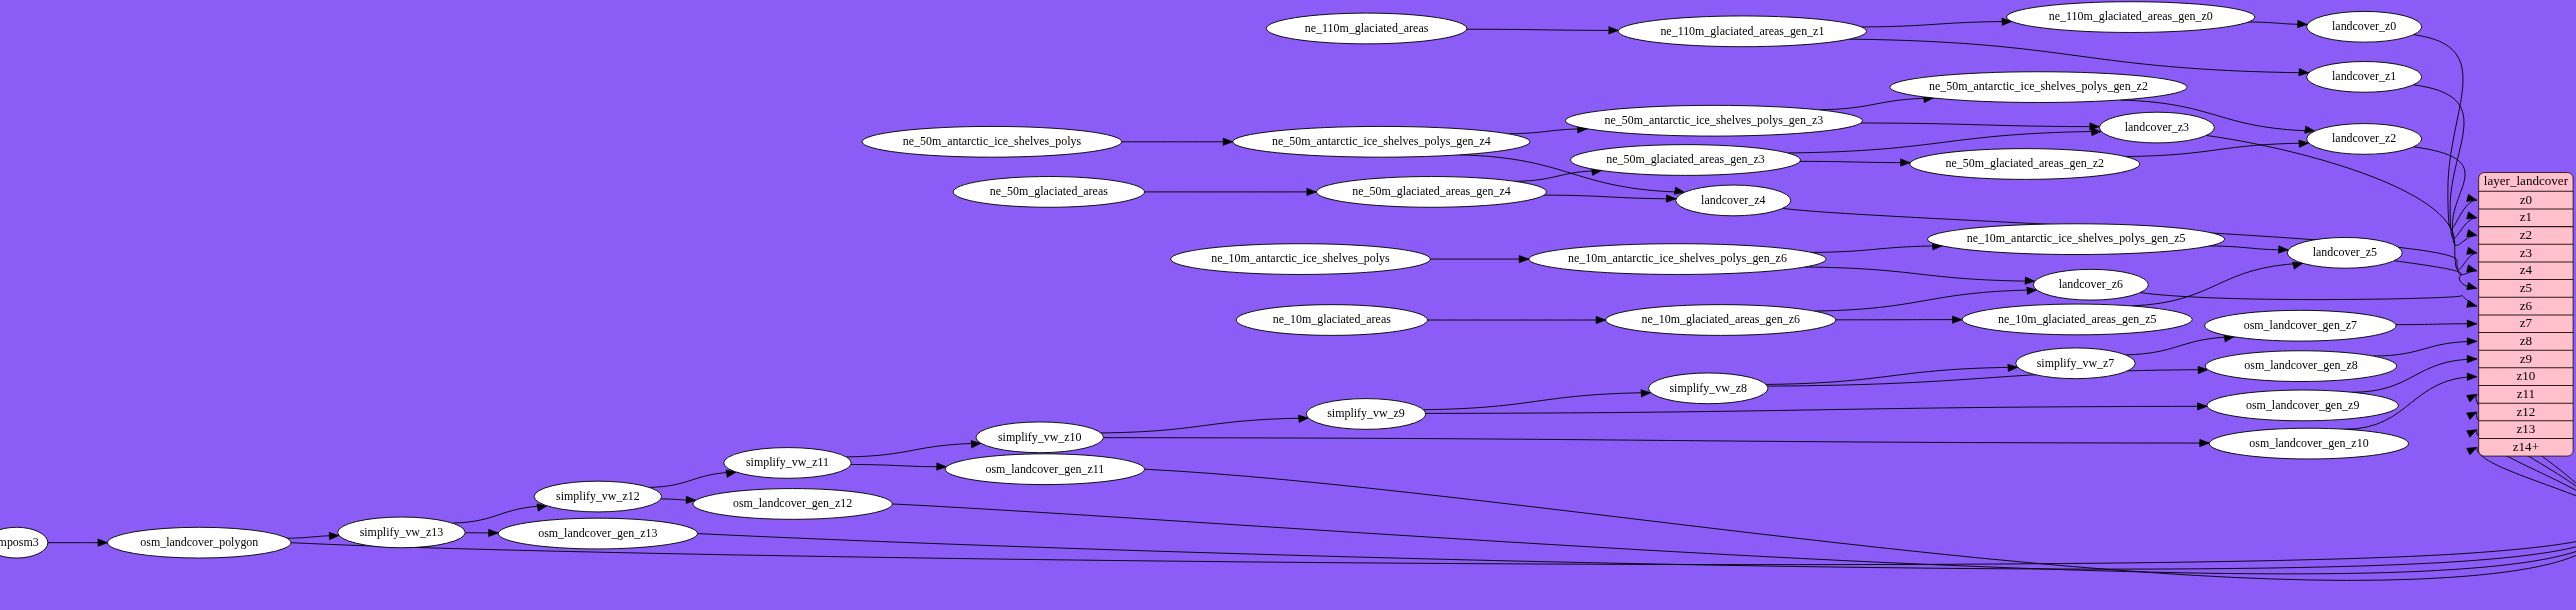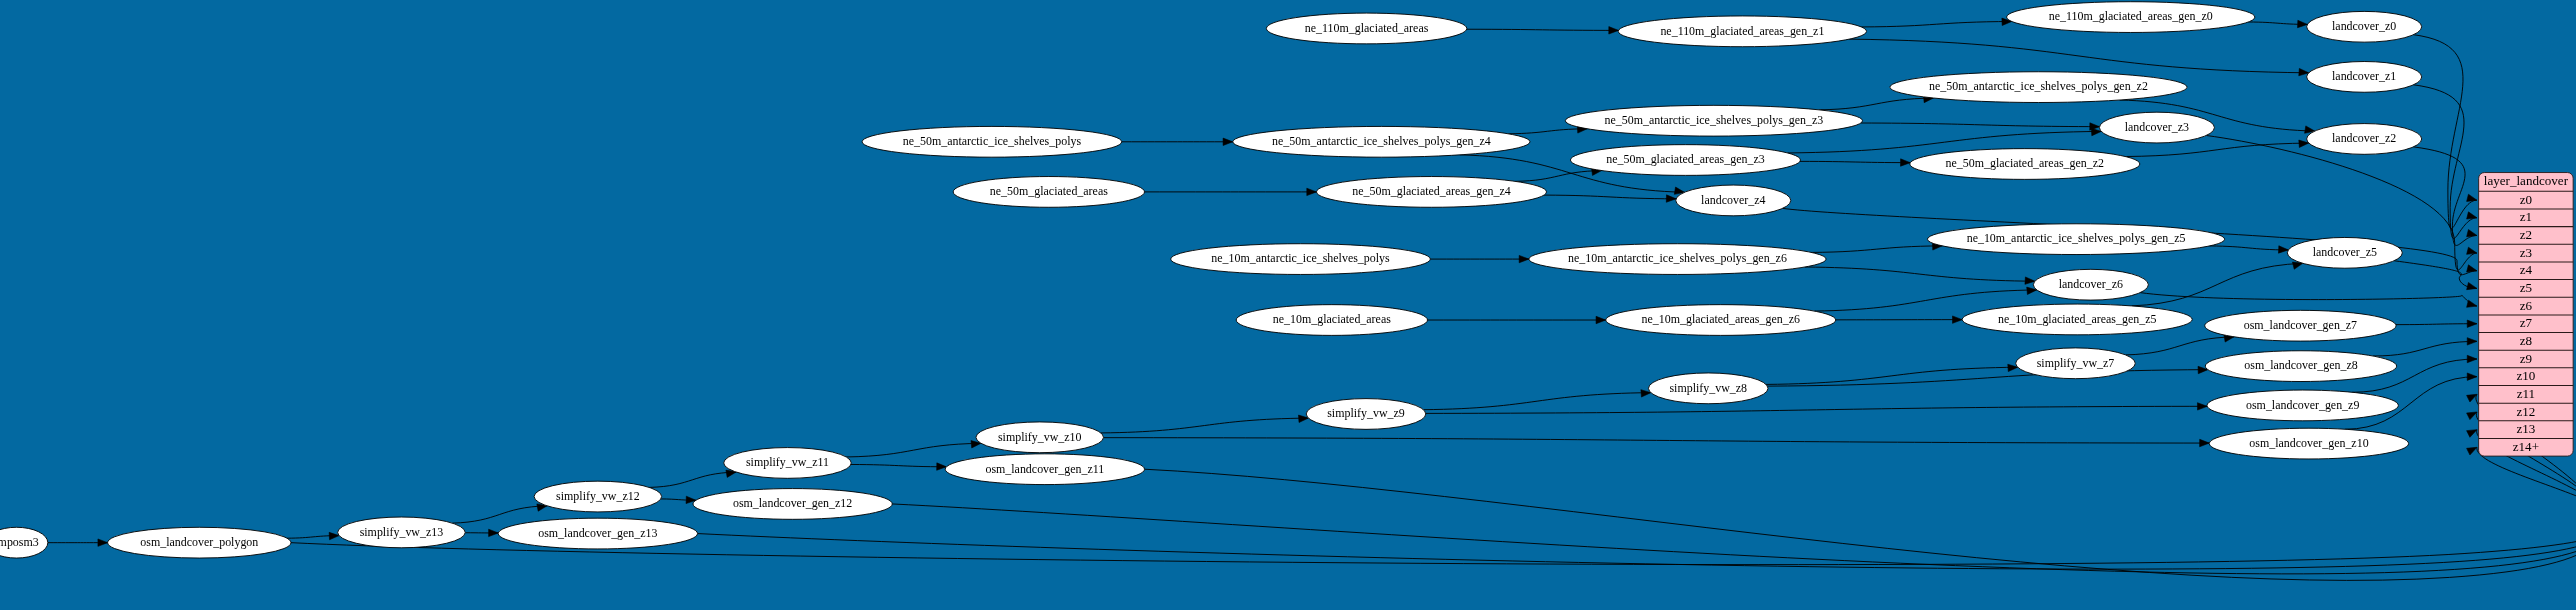--- a/index.html
+++ b/index.html
@@ -4,21 +4,21 @@
 <style>
   html, body {
     margin: 0;
     padding: 0;
     background: #ffffff;
   }
   #stage {
     position: relative;
     width: 2576px;
     height: 611px;
-    background: #0369a1;
+    background: #8b5cf6;
     overflow: hidden;
     font-family: "Liberation Serif", "DejaVu Serif", serif;
   }
   svg#graph {
     position: absolute;
     left: 0; top: 0;
     width: 2576px;
     height: 611px;
     display: block;
   }

